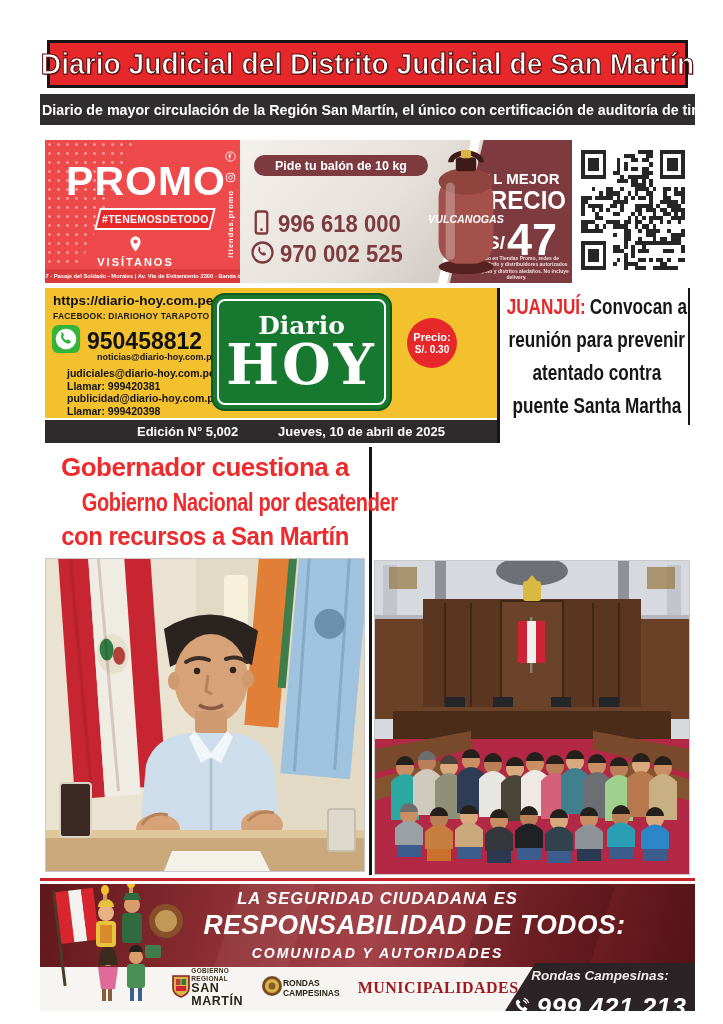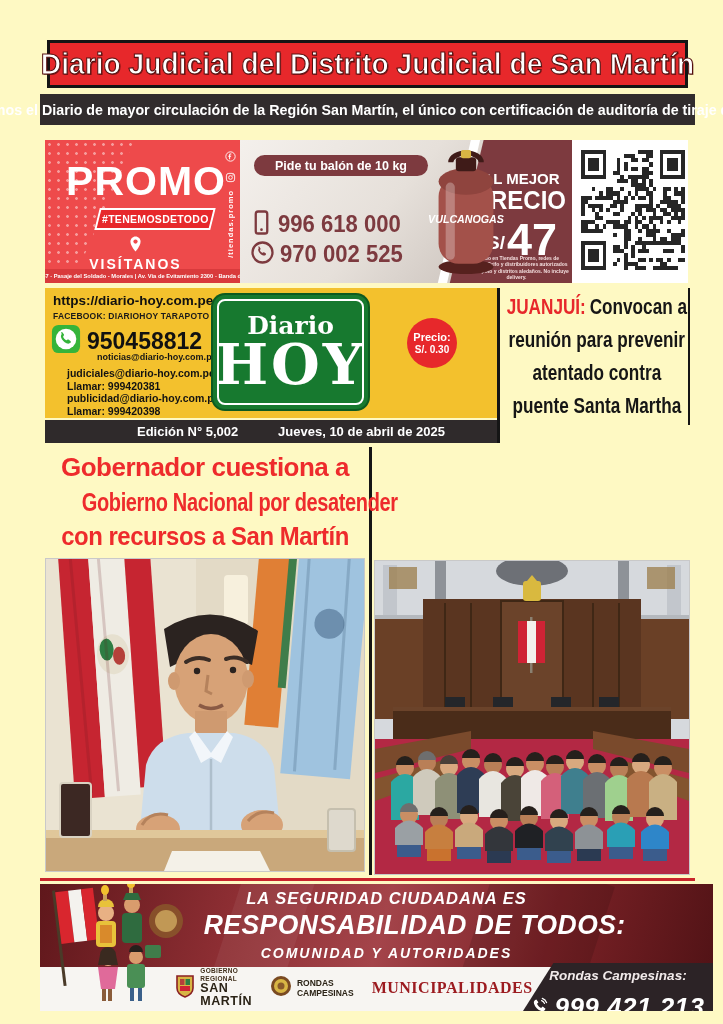--- a/index.html
+++ b/index.html
@@ -1,37 +1,37 @@
 <!DOCTYPE html>
 <html><head>
 <meta charset="utf-8">
 <style>
   html,body{margin:0;padding:0;background:#e9e9e9;font-family:"Liberation Sans",sans-serif;}
-  #page{position:relative;width:723px;height:1024px;background:#fef9c3;margin:0 auto;overflow:hidden;}
+  #page{position:relative;width:723px;height:1024px;background:#ffffff;margin:0 auto;overflow:hidden;}
   .abs{position:absolute;}
 
   
   .title-banner{left:47px;top:40px;width:641px;height:48px;background:#e7282b;border:3px solid #141414;
     display:flex;align-items:center;justify-content:center;box-sizing:border-box;}
   .title-banner span{color:#fff;font-weight:800;font-size:30px;transform:scaleX(.94);white-space:nowrap;
     -webkit-text-stroke:1.1px #56100f;text-shadow:1px 1px 0 rgba(60,8,8,.55);}
   .subtitle-bar{left:40px;top:94px;width:655px;height:31px;background:#312c2d;display:flex;align-items:center;justify-content:center;}
   .subtitle-bar span{color:#fff;font-weight:700;font-size:15px;transform:scaleX(.95);white-space:nowrap;}
 
   
   .ad{left:45px;top:140px;width:643px;height:143px;background:#fff;}
   .ad-left{position:absolute;left:0;top:0;width:195px;height:143px;background:#ee4a4b;overflow:hidden;}
   .ad-dots{position:absolute;inset:0;background-image:radial-gradient(rgba(255,255,255,.45) 1px,transparent 1.7px);
     background-size:9px 9px;clip-path:polygon(0 0,46% 0,14% 100%,0 100%);}
   .promo-word{position:absolute;left:0;right:14px;top:18px;text-align:right;color:#fff;font-weight:900;font-size:41px;letter-spacing:1px;}
   .hashtag{position:absolute;left:52px;top:68px;width:112px;height:18px;background:#e7282b;border:2px solid #fff;
     transform:skewX(-14deg);display:flex;align-items:center;justify-content:center;}
   .hashtag span{transform:skewX(14deg);color:#fff;font-weight:800;font-size:10.5px;letter-spacing:.3px;white-space:nowrap;}
   .visit{position:absolute;left:0;right:14px;top:96px;text-align:center;}
-  .visit .vtxt{color:#fff;font-weight:800;font-size:14px;letter-spacing:2px;}
+  .visit .vtxt{color:#fff;font-weight:800;font-size:11px;letter-spacing:2px;}
   .addr{position:absolute;left:0;right:0;bottom:0;height:14px;background:#d93a3c;display:flex;align-items:center;justify-content:center;}
   .addr span{color:#fff;font-weight:700;font-size:6px;transform:scaleX(.96);white-space:nowrap;}
   .social{position:absolute;right:2px;top:8px;width:15px;display:flex;flex-direction:column;align-items:center;gap:3px;}
   .handle{writing-mode:vertical-rl;transform:rotate(180deg);color:#fff;font-weight:700;font-size:7.5px;letter-spacing:1px;}
 
   .ad-mid{position:absolute;left:195px;top:0;width:332px;height:143px;
     background:linear-gradient(130deg,#f4f0ec 0%,#e6e0da 45%,#cfc7c1 75%,#bdb5af 100%);overflow:hidden;}
   .pill{position:absolute;left:14px;top:15px;width:174px;height:21px;background:#7d3a3f;border-radius:12px;
     display:flex;align-items:center;justify-content:center;}
   .pill span{color:#fff;font-weight:800;font-size:12.5px;white-space:nowrap;}
@@ -50,21 +50,21 @@
   .qr-panel{position:absolute;left:533px;top:0;width:110px;height:143px;background:#fff;display:flex;align-items:center;justify-content:center;}
 
   
   .masthead{left:45px;top:288px;width:452px;height:130px;background:#f3c12d;}
   .mh-web{position:absolute;left:8px;top:5px;font-weight:800;font-size:13.5px;color:#101010;}
   .mh-fb{position:absolute;left:8px;top:23px;font-weight:700;font-size:8.5px;color:#1a1a1a;letter-spacing:.2px;}
   .wa-row{position:absolute;left:6px;top:36px;display:flex;align-items:center;gap:6px;}
   .wa-row .wnum{font-weight:900;font-size:23px;color:#111;}
   .mh-news{position:absolute;left:52px;top:64px;font-weight:700;font-size:9px;color:#161616;}
   .mh-block{position:absolute;left:22px;top:79px;font-weight:700;font-size:10.5px;color:#131313;line-height:12.5px;}
-  .logo{position:absolute;left:168px;top:7px;width:155px;height:114px;background:#17792f;border-radius:12px;padding:4px;box-sizing:border-box;box-shadow:0 0 0 2px #0d5a20;}
+  .logo{position:absolute;left:168px;top:7px;width:177px;height:114px;background:#17792f;border-radius:12px;padding:4px;box-sizing:border-box;box-shadow:0 0 0 2px #0d5a20;}
   .logo-inner{width:100%;height:100%;border:2.5px solid #fff;border-radius:8px;box-sizing:border-box;
     display:flex;flex-direction:column;align-items:center;justify-content:center;}
   .logo-top{color:#fff;font-family:"DejaVu Serif",serif;font-weight:800;font-size:25px;line-height:1;}
   .logo-main{color:#fff;font-family:"DejaVu Serif",serif;font-weight:900;font-size:56px;line-height:.95;letter-spacing:3px;}
   .price-circle{position:absolute;left:362px;top:30px;width:50px;height:50px;border-radius:50%;background:#e7282b;
     display:flex;flex-direction:column;align-items:center;justify-content:center;}
   .price-circle .pl{color:#fff;font-weight:800;font-size:11px;line-height:1.1;}
   .price-circle .pv{color:#fff;font-weight:800;font-size:10px;line-height:1.1;}
 
   .vline-mid{left:497px;top:288px;width:3px;height:155px;background:#151515;}
@@ -91,30 +91,30 @@
 
   
   .photo{border:1px solid #c9c9c9;box-sizing:border-box;overflow:hidden;}
   .photo-left{left:45px;top:558px;width:320px;height:314px;}
   .photo-right{left:374px;top:560px;width:316px;height:315px;}
   .photo svg{display:block;}
 
   
   .red-rule{left:40px;top:878px;width:655px;height:3px;background:#c9252b;}
   .banner{left:40px;top:884px;width:655px;height:127px;overflow:hidden;
-    background:linear-gradient(105deg,#5f171b 0%,#8d2e33 28%,#a4444a 50%,#7c2227 74%,#4f1215 100%);padding-left:18px;}
+    background:linear-gradient(105deg,#5f171b 0%,#8d2e33 28%,#a4444a 50%,#7c2227 74%,#4f1215 100%);}
   .banner-sheen1{position:absolute;left:180px;top:-20px;width:70px;height:180px;background:rgba(255,255,255,.06);transform:rotate(18deg);}
   .banner-sheen2{position:absolute;left:430px;top:-20px;width:120px;height:180px;background:rgba(0,0,0,.12);transform:rotate(18deg);}
   .banner-text{position:absolute;left:160px;right:140px;top:5px;text-align:center;color:#fff;font-style:italic;}
   .bt1{font-weight:700;font-size:16.5px;letter-spacing:1px;white-space:nowrap;}
   .bt2{font-weight:900;font-size:27px;letter-spacing:.5px;white-space:nowrap;margin-top:2px;transform:scaleX(.98);}
   .bt3{font-weight:700;font-size:14px;letter-spacing:2px;white-space:nowrap;margin-top:4px;}
   .white-strip{position:absolute;left:0;right:0;bottom:0;height:44px;background:#f7f5f2;}
   .orgs{position:absolute;left:150px;right:195px;bottom:3px;height:40px;display:flex;align-items:center;justify-content:center;gap:18px;}
-  .org{display:flex;align-items:center;gap:5px;}
+  .org{display:flex;align-items:center;}
   .org .t1{font-weight:800;font-size:6.5px;color:#41301d;letter-spacing:.3px;line-height:1.15;}
   .org .t2{font-weight:900;font-size:12.5px;color:#2b2316;letter-spacing:.5px;line-height:1.05;}
   .org .r1{font-weight:900;font-size:8.5px;color:#2b2316;line-height:1.2;}
   .muni{font-family:"Liberation Serif",serif;font-weight:900;font-size:16px;color:#9c1b20;letter-spacing:.5px;}
   .phone-box{position:absolute;right:0;bottom:0;width:190px;height:48px;background:#2c2326;
     clip-path:polygon(16% 0,100% 0,100% 100%,0 100%);display:flex;flex-direction:column;align-items:center;padding-top:5px;box-sizing:border-box;}
   .pb-label{color:#f1eaea;font-style:italic;font-weight:700;font-size:13.5px;}
   .pb-row{display:flex;align-items:center;gap:6px;margin-top:9px;}
   .pb-num{color:#fff;font-style:italic;font-weight:900;font-size:26px;letter-spacing:.5px;}
   .cartoon{position:absolute;left:4px;bottom:2px;}

